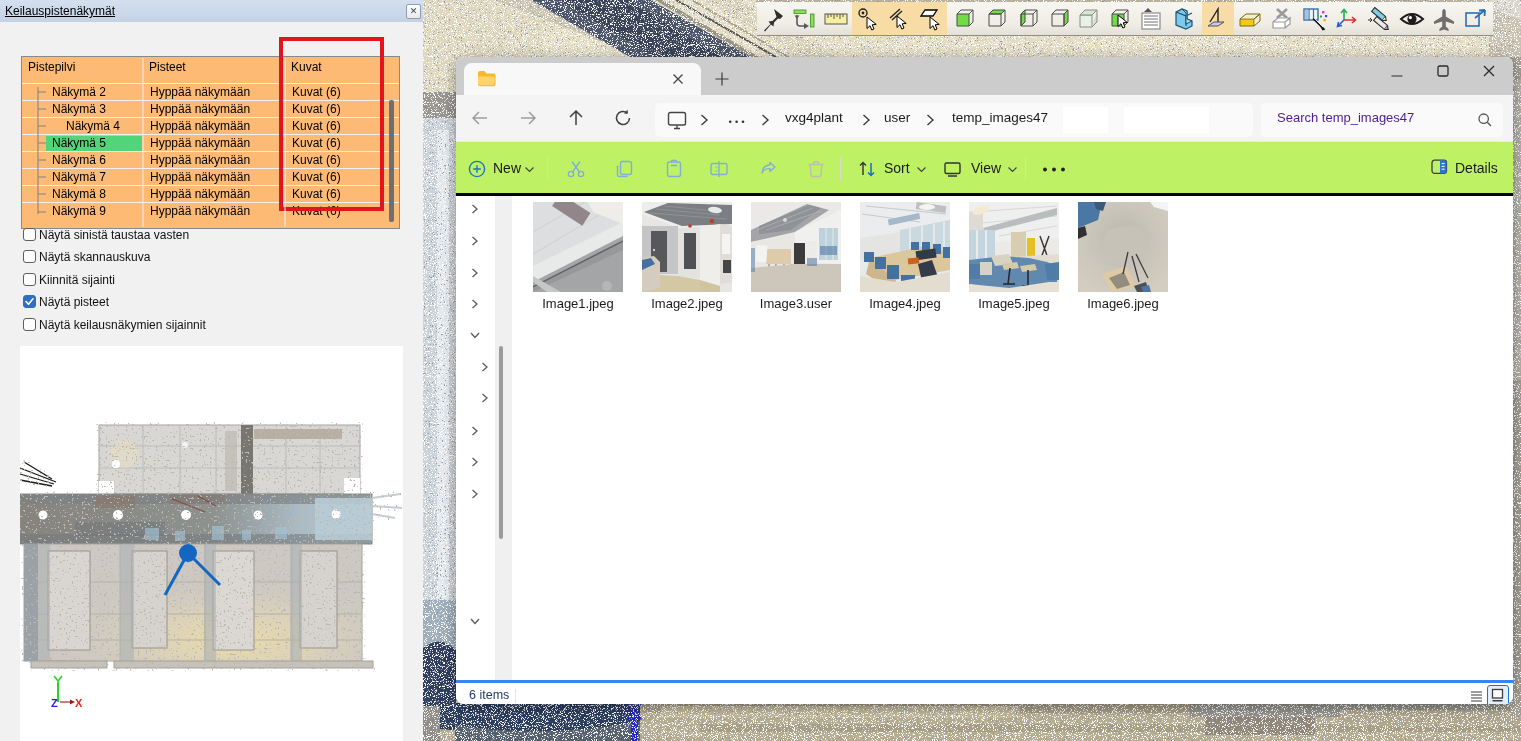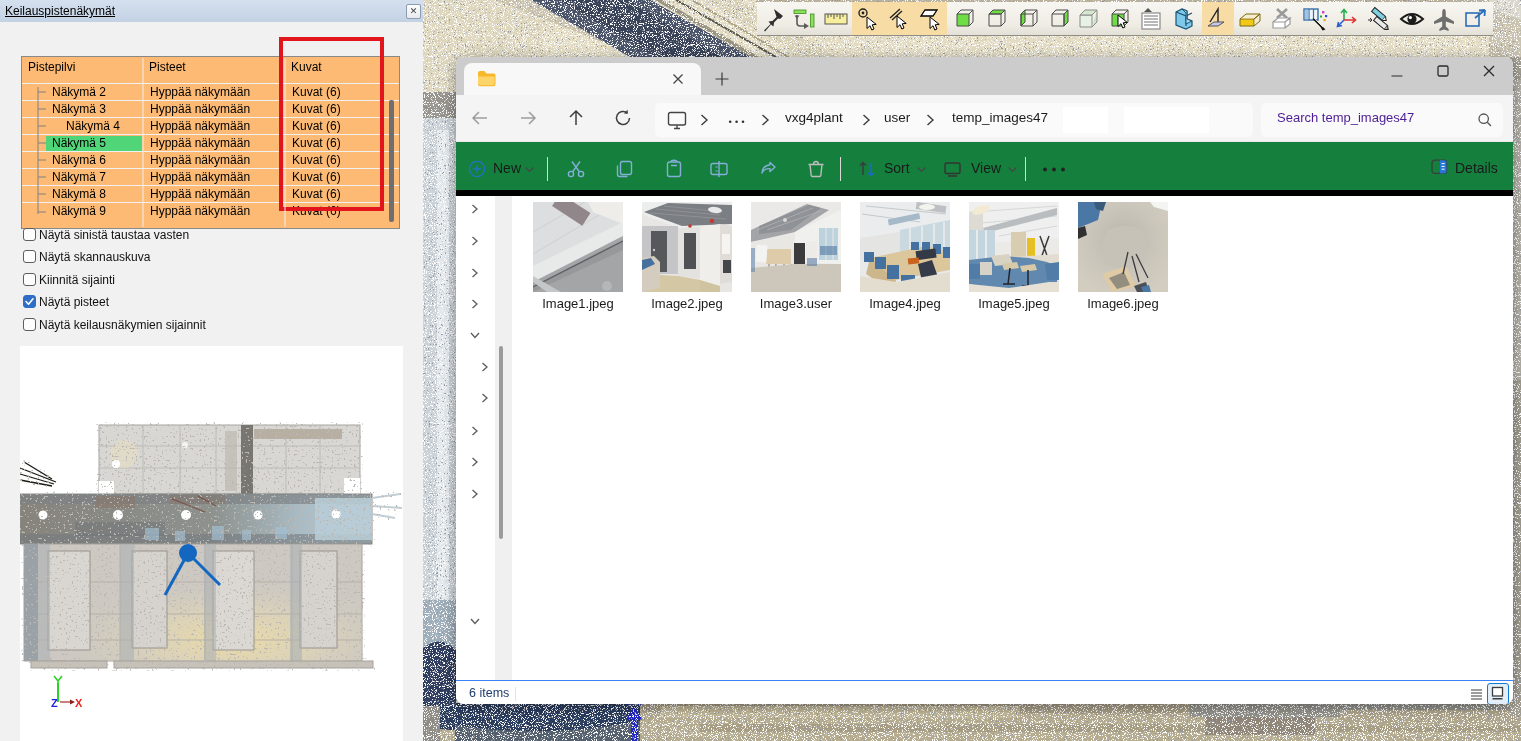--- a/index.html
+++ b/index.html
@@ -13,23 +13,23 @@
 .tbtn{width:31.6px;height:33px;display:flex;align-items:center;justify-content:center;flex:none;}
 .tbtn.hl{background:#f7dca6;}
 .tbtn svg{display:block;}
 .tbtn:nth-child(n+16){width:32.3px;}
 
 #win{left:456px;top:57px;width:1057px;height:647px;border-radius:8px;
 background:#fff;box-shadow:0 3px 14px rgba(0,0,0,.4);overflow:hidden;}
 #tabstrip{left:0;top:0;width:100%;height:38px;background:#cccccc;}
 #tab{left:8px;top:6px;width:237px;height:32px;background:#f8f8f8;border-radius:8px 8px 0 0;}
 #navbar{left:0;top:38px;width:100%;height:47px;background:#f4f4f4;border-bottom:1px solid #e9e9e9;}
-#cmdbar{left:0;top:85px;width:100%;height:54px;background:#15803d;border-bottom:6px solid #000000;}
+#cmdbar{left:0;top:85px;width:100%;height:54px;background:#bef264;border-bottom:3px solid #000000;}
 #content{left:0;top:139px;width:100%;height:484px;background:#fff;}
-#statusbar{left:0;top:623px;width:100%;height:35px;background:#fff;border-top:1px solid #3b82f6;}
+#statusbar{left:0;top:623px;width:100%;height:35px;background:#fff;border-top:3px solid #3b82f6;}
 .thumb{top:6px;width:90px;height:90px;}
 .thumb svg{display:block;}
 .tlabel{top:100px;width:110px;text-align:center;font-size:13px;color:#1b1b1b;}
 
 #dlg{left:0;top:0;width:423px;height:741px;background:#f1f1f1;}
 #dlgtitle{left:0;top:0;width:100%;height:22px;
 background:linear-gradient(#d5e0ee,#c3d2e4);font-size:12px;color:#000;
 line-height:22px;padding-left:5px;text-decoration:underline;}
 #dlgclose{left:406px;top:4px;width:15px;height:15px;background:linear-gradient(#fdfdfd,#e8eaed);
 border:1px solid #8d9cae;border-radius:2px;color:#444;font-size:9px;line-height:13px;text-align:center;}

